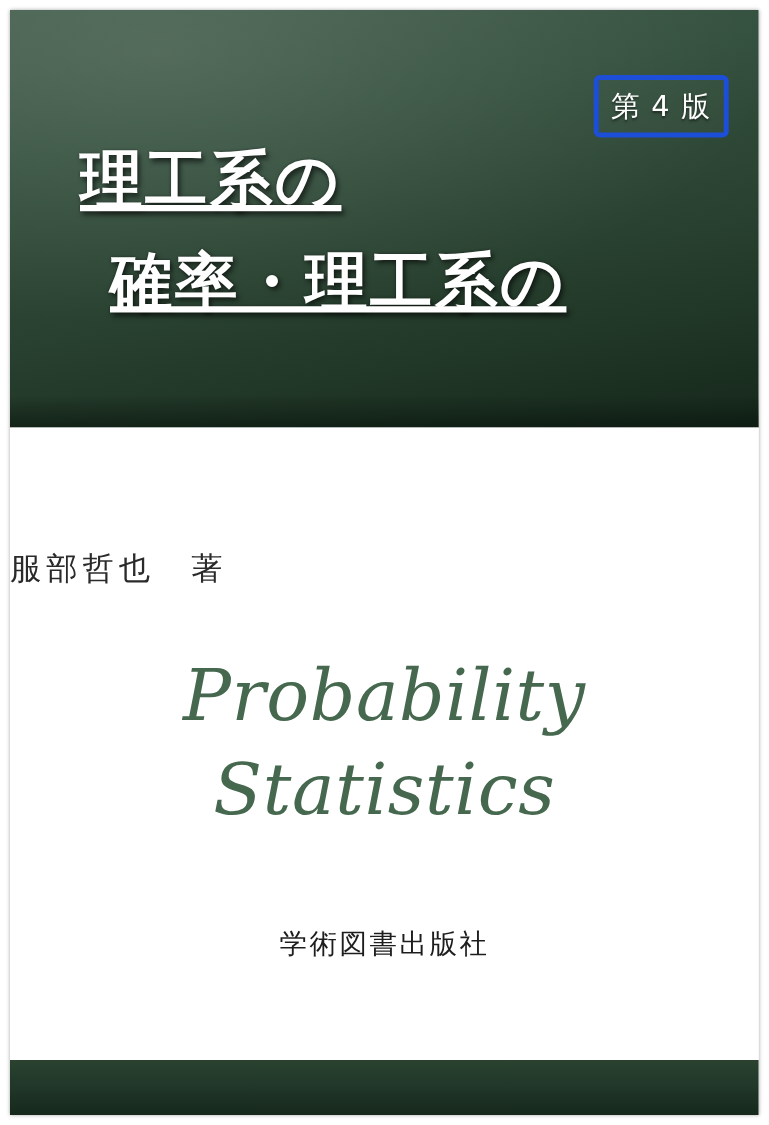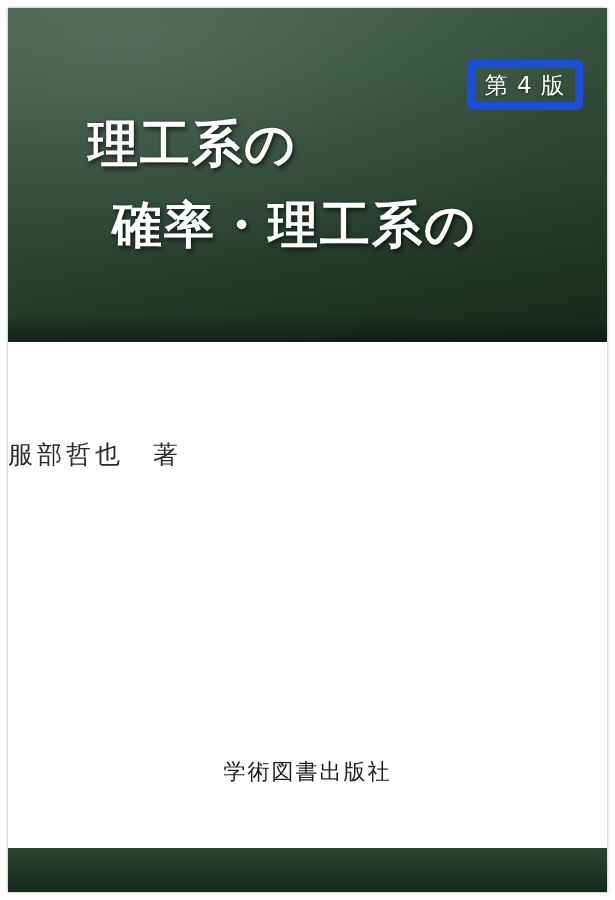--- a/index.html
+++ b/index.html
@@ -63,52 +63,53 @@
     background: linear-gradient(to bottom, #2a422f 0%, #21382a 45%, #16281c 100%);
   }
 
   
   .edition-badge {
     position: absolute;
     right: 24px;
     top: 52px;
     min-width: 86px;
     height: 50px;
-    border: 8px solid #1d4ed8;
+    border: 4px solid #1d4ed8;
     border-radius: 5px;
     color: #ffffff;
     font-family: "DejaVu Sans", sans-serif;
     font-size: 23px;
     letter-spacing: 1px;
     display: flex;
     align-items: center;
     justify-content: center;
     box-sizing: border-box;
     padding: 0 10px;
     text-shadow: 0 1px 2px rgba(0,0,0,0.5);
     background: rgba(255,255,255,0.02);
   }
 
   
   .title-block {
     position: absolute;
     left: 0;
     top: 96px;
     width: 100%;
-    padding-left: 80px;
+    padding-left: 56px;
     box-sizing: border-box;
     color: #ffffff;
     font-family: "DejaVu Sans", sans-serif;
     font-weight: bold;
     font-size: 50px;
     line-height: 1.62;
     letter-spacing: 2px;
     text-shadow:
       2px 3px 4px rgba(0,0,0,0.55),
       0 0 2px rgba(0,0,0,0.4);
+    text-decoration: underline;
   }
   .title-line-2 {
     padding-left: 24px;
   }
 
   
   .white-area {
     position: absolute;
     left: 0;
     top: 334px;
@@ -146,41 +147,44 @@
   .publisher {
     position: absolute;
     top: 398px;
     left: 0;
     width: 100%;
     text-align: center;
     font-family: Liberation Mono, monospace;
     font-size: 22px;
     letter-spacing: 2px;
     color: #1d1d1d;
-    margin-top: 17px;
   }
 </style>
 </head>
 <body>
 
 <div class="cover">
   <div class="book">
 
     <div class="top-band"></div>
 
     <div class="edition-badge">第 4 版</div>
 
     <div class="title-block">
       <div class="title-line-1">理工系の</div>
       <div class="title-line-2">確率・理工系の</div>
     </div>
 
     <div class="white-area">
       <div class="author">服部哲也　著</div>
 
+      <div class="latin-title">
+        <div>Probability</div>
+        <div>Statistics</div>
+      </div>
 
       <div class="publisher">学術図書出版社</div>
     </div>
 
     <div class="bottom-band"></div>
 
   </div>
 </div>
 
 </body></html>

